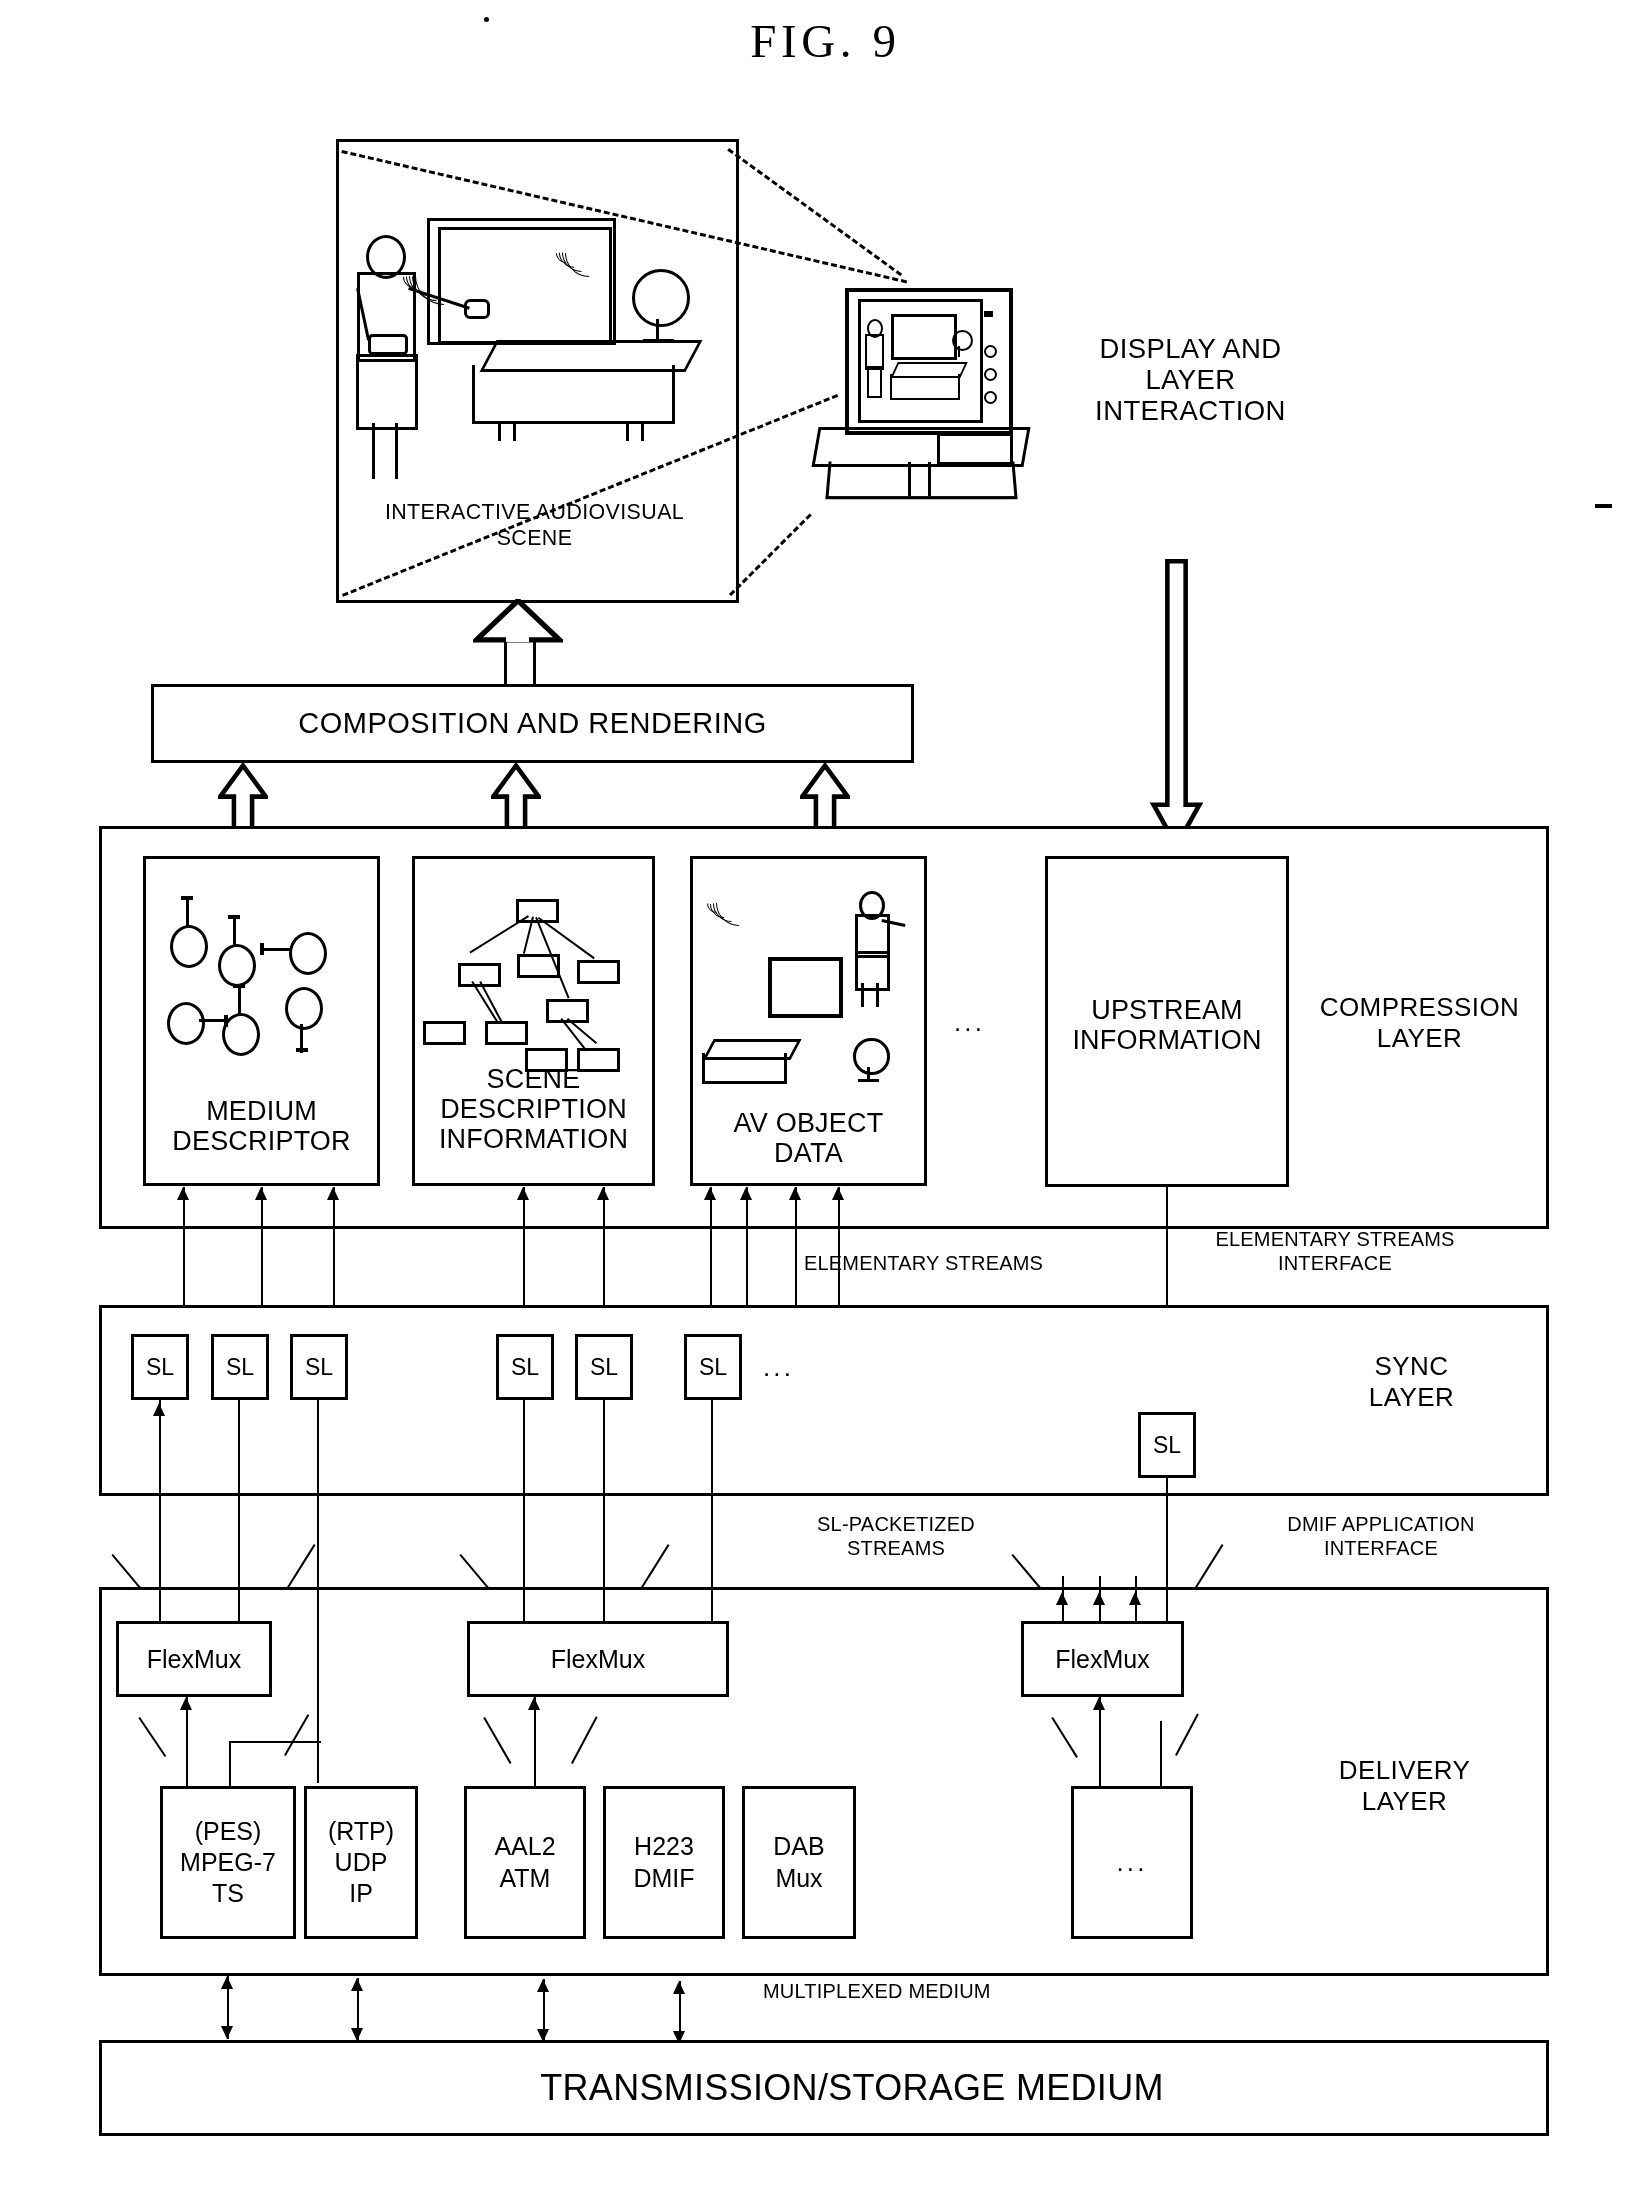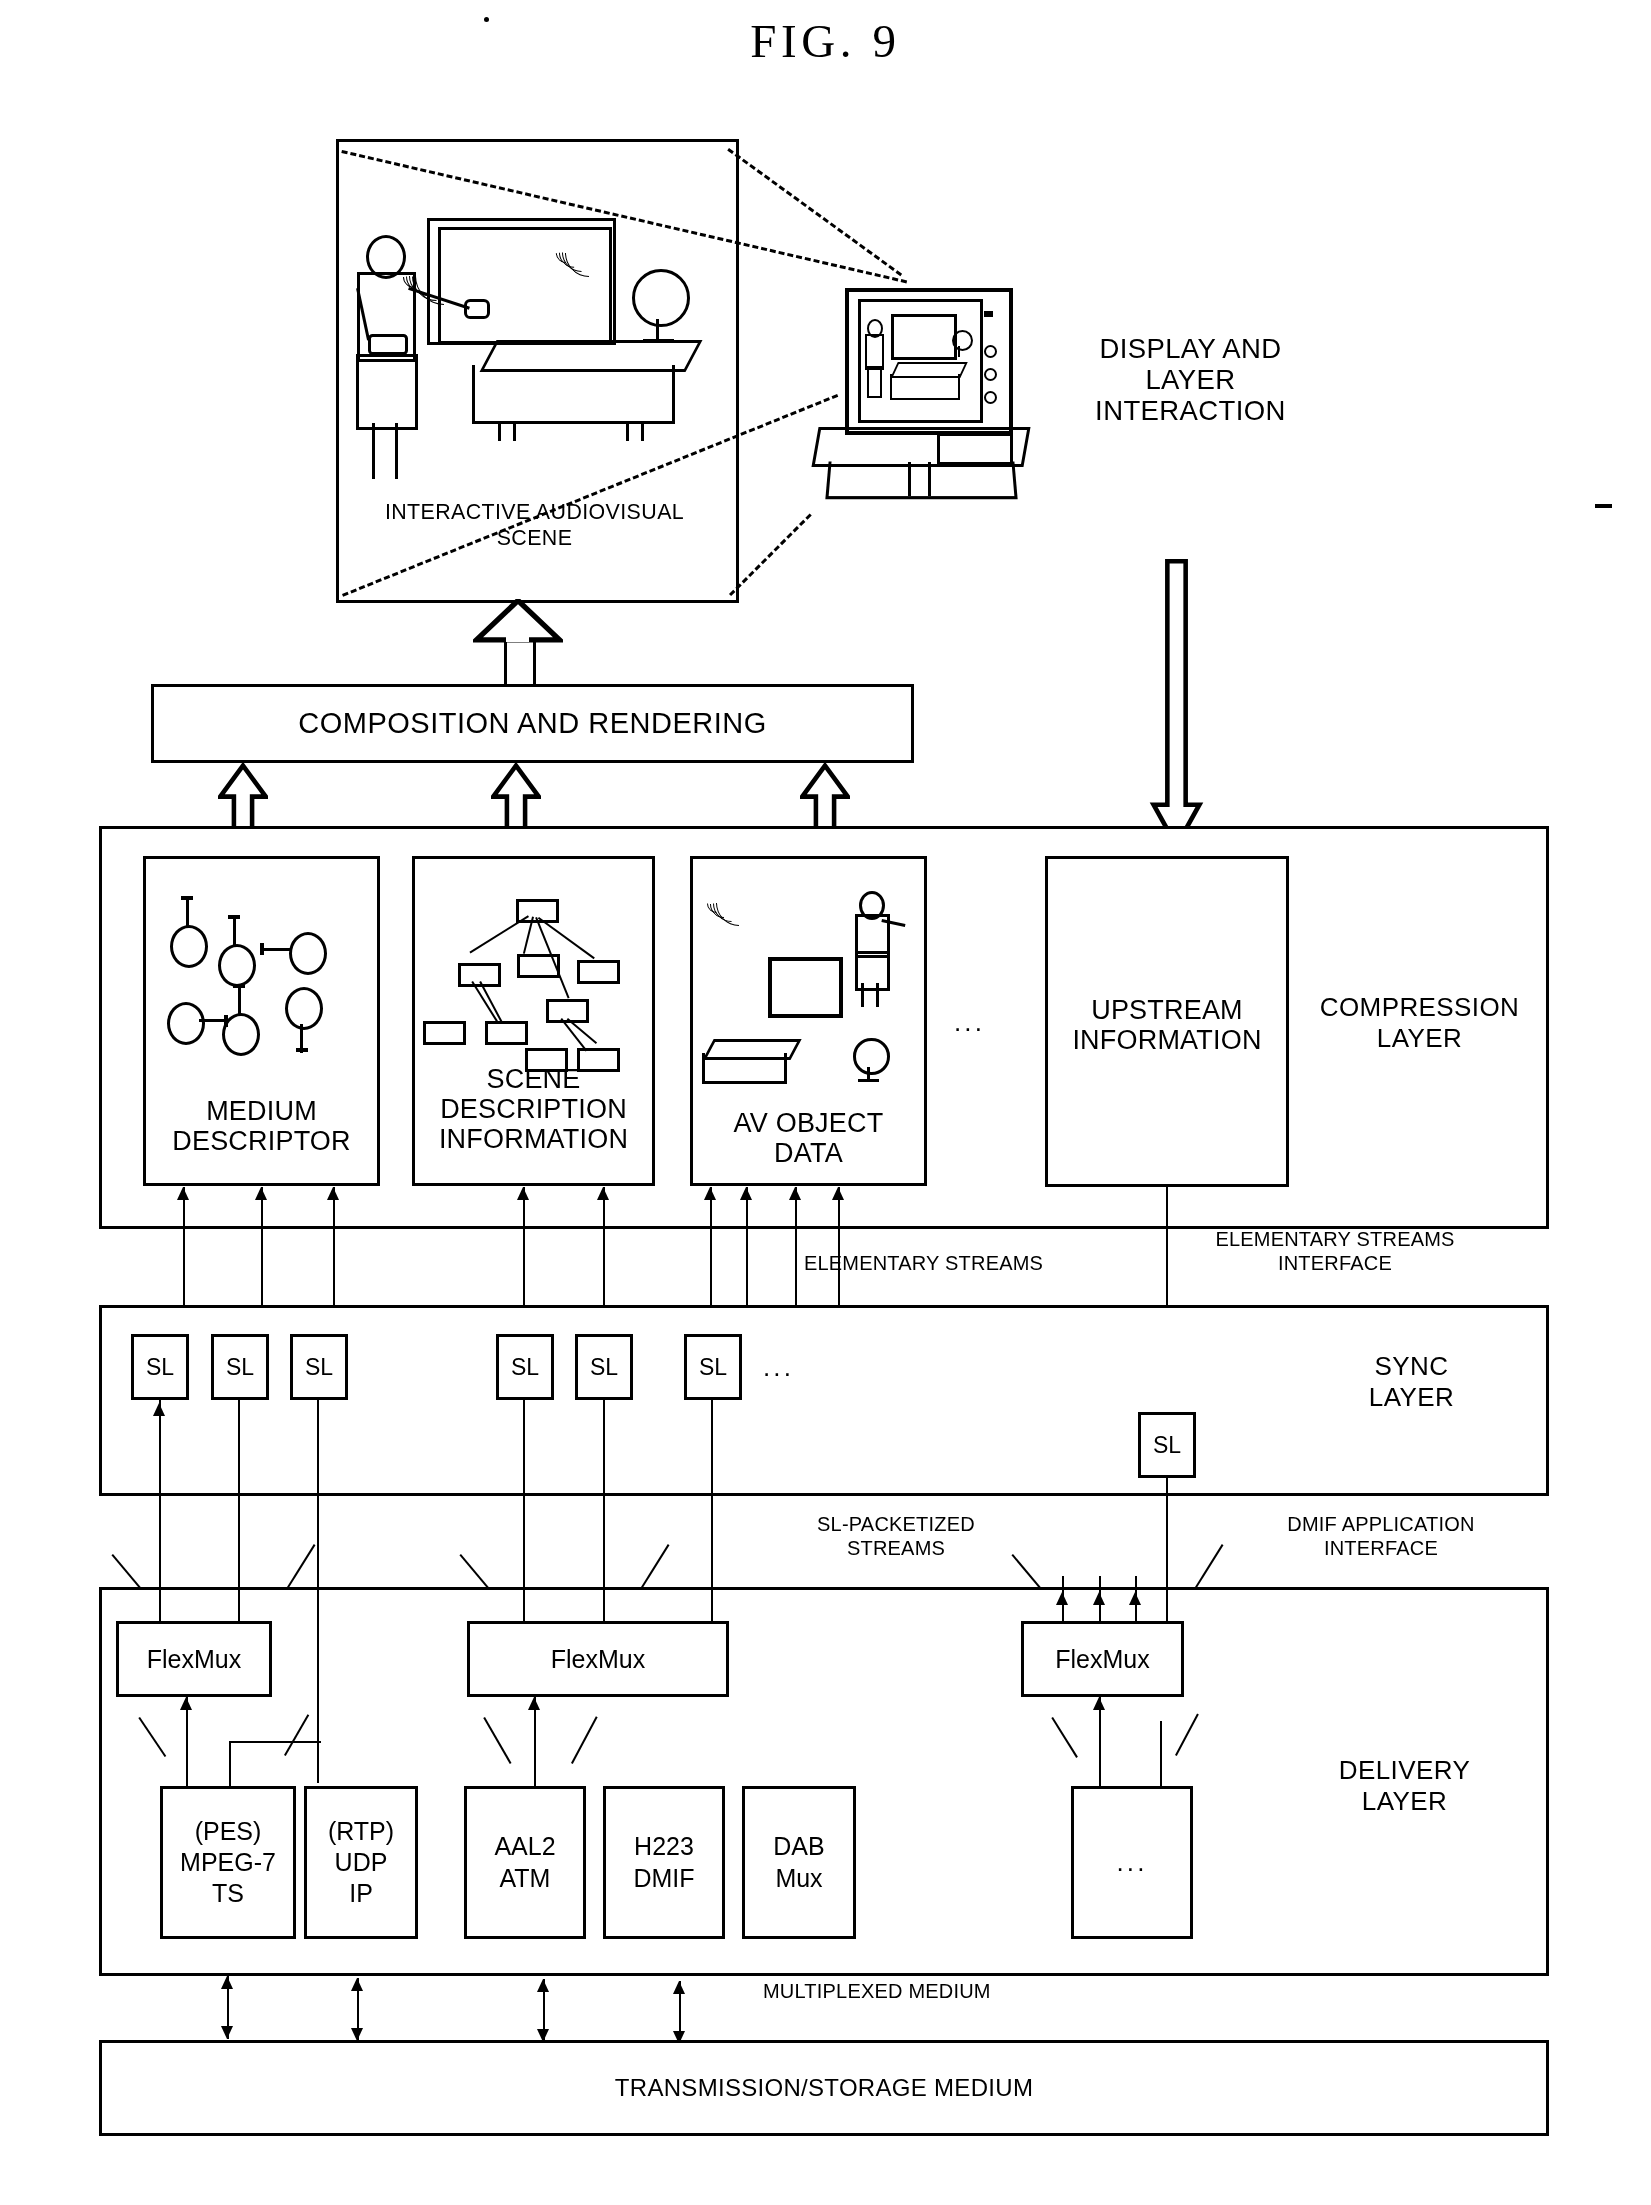--- a/index.html
+++ b/index.html
@@ -454,18 +454,18 @@
 </div>
 
 <div class="thin-arrow both" style="left:227px;top:1976px;height:63px;"></div>
 <div class="thin-arrow both" style="left:357px;top:1978px;height:63px;"></div>
 <div class="thin-arrow both" style="left:543px;top:1979px;height:63px;"></div>
 <div class="thin-arrow both" style="left:679px;top:1981px;height:63px;"></div>
 
 <div class="iface-name" style="left:763px;top:1979px;width:336px;text-align:left;">MULTIPLEXED MEDIUM</div>
 
 <div class="boxthick" style="left:99px;top:2040px;width:1450px;height:96px;">
-  <div class="ctr" style="width:100%;height:100%;font-size:24px;letter-spacing:0.3px;">TRANSMISSION/STORAGE MEDIUM</div>
+  <div class="ctr" style="width:100%;height:100%;font-size:36px;letter-spacing:0.3px;padding-left:28px;">TRANSMISSION/STORAGE MEDIUM</div>
 </div>
 
 <div class="small-dot" style="left:484px;top:17px;width:5.3px;height:5.3px;"></div>
 <div class="small-dot" style="left:1595px;top:504px;width:17px;height:3.8px;border-radius:0;"></div>
 
 
 </body></html>

